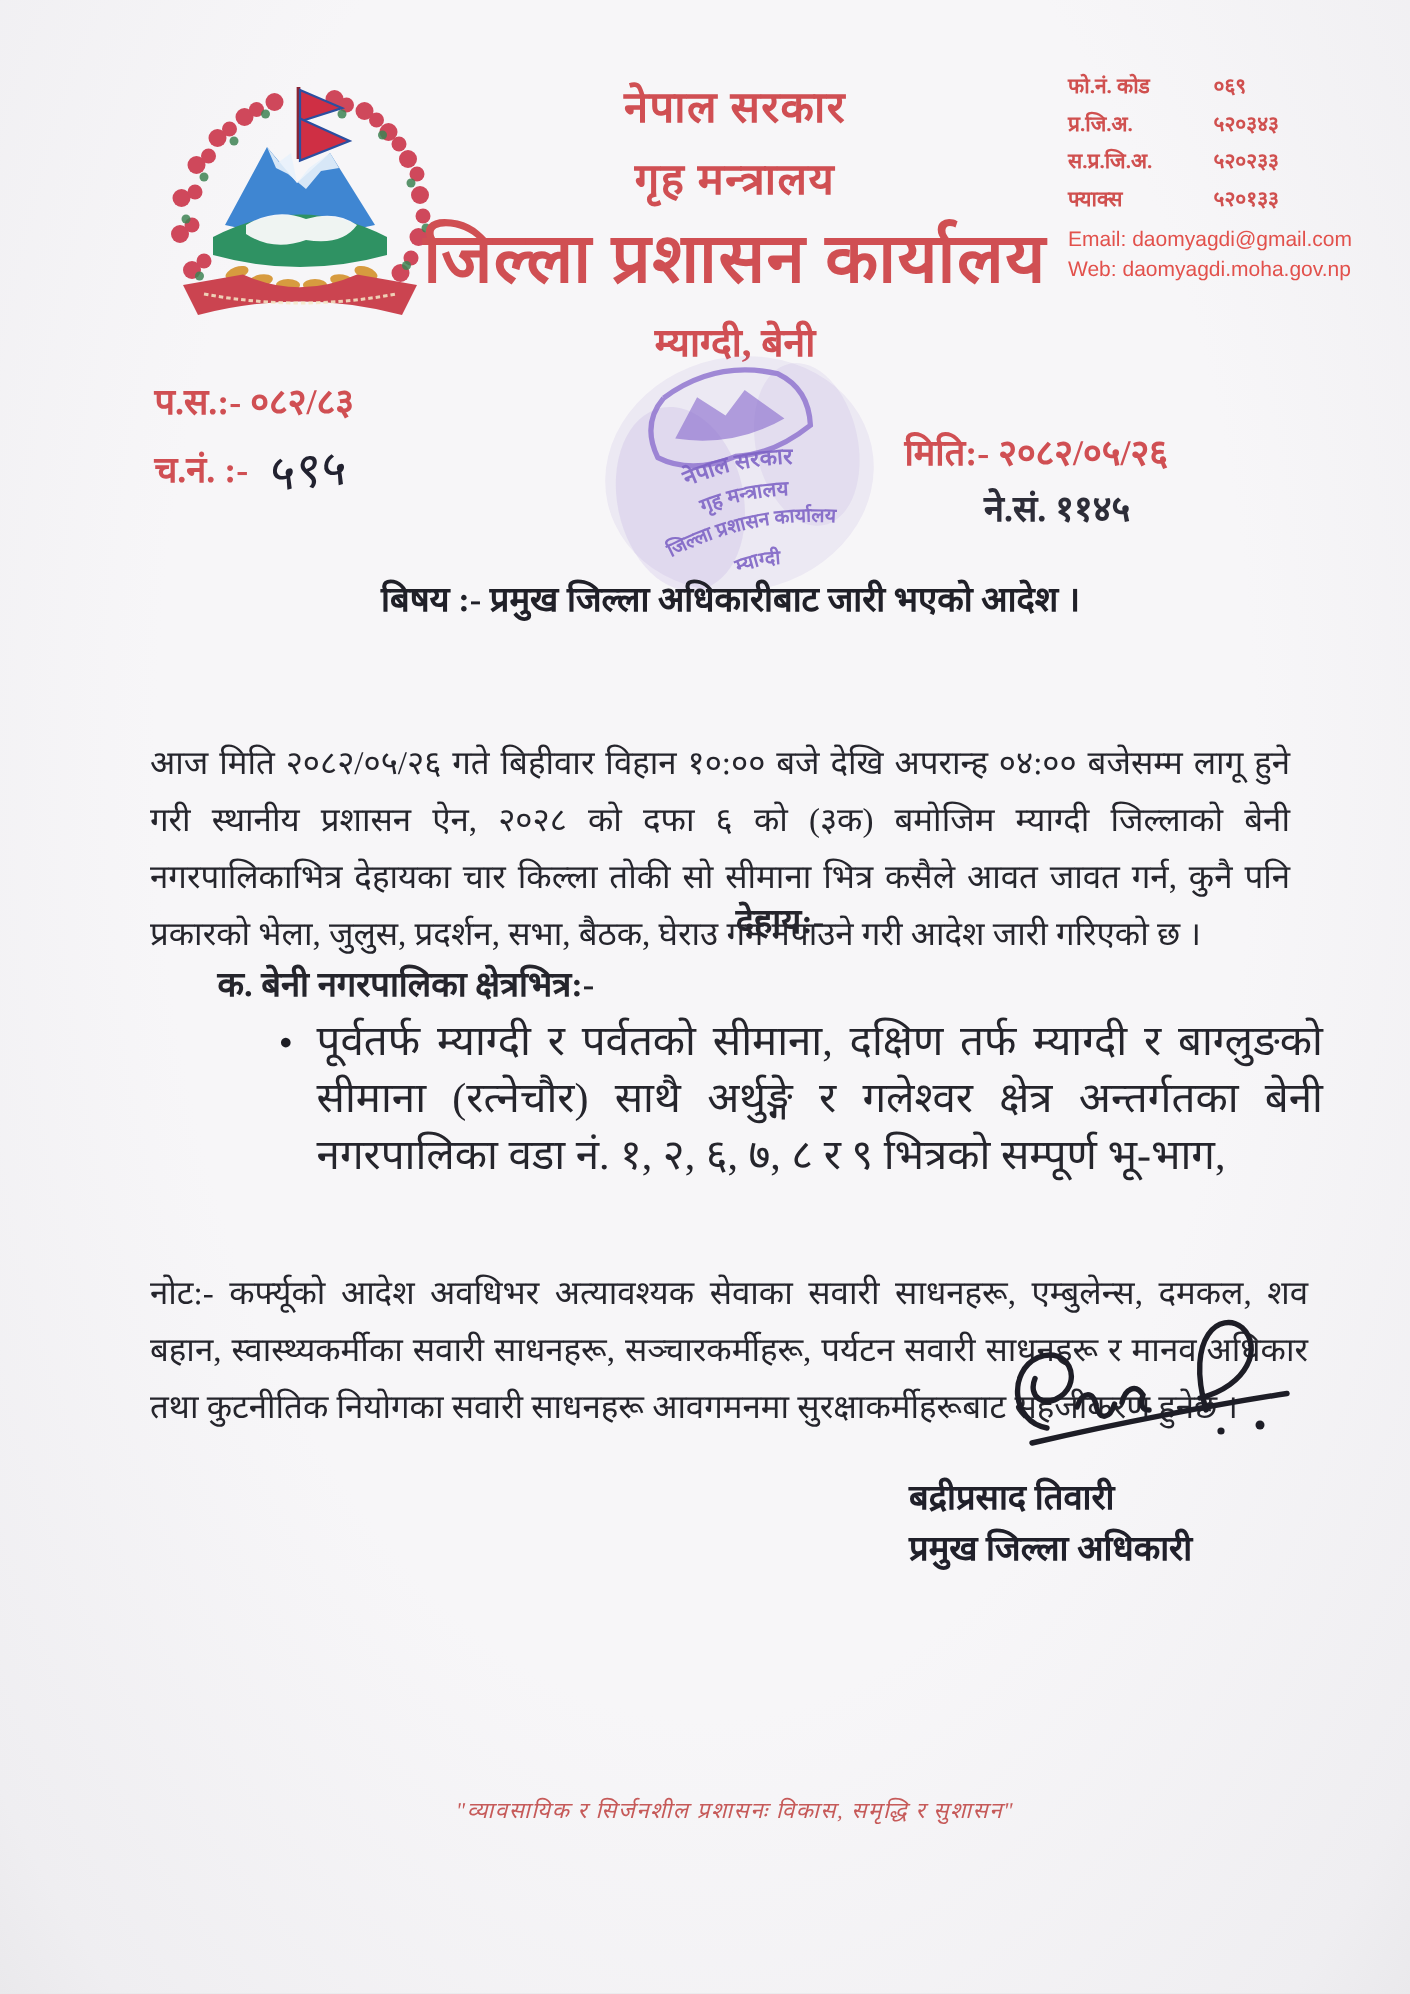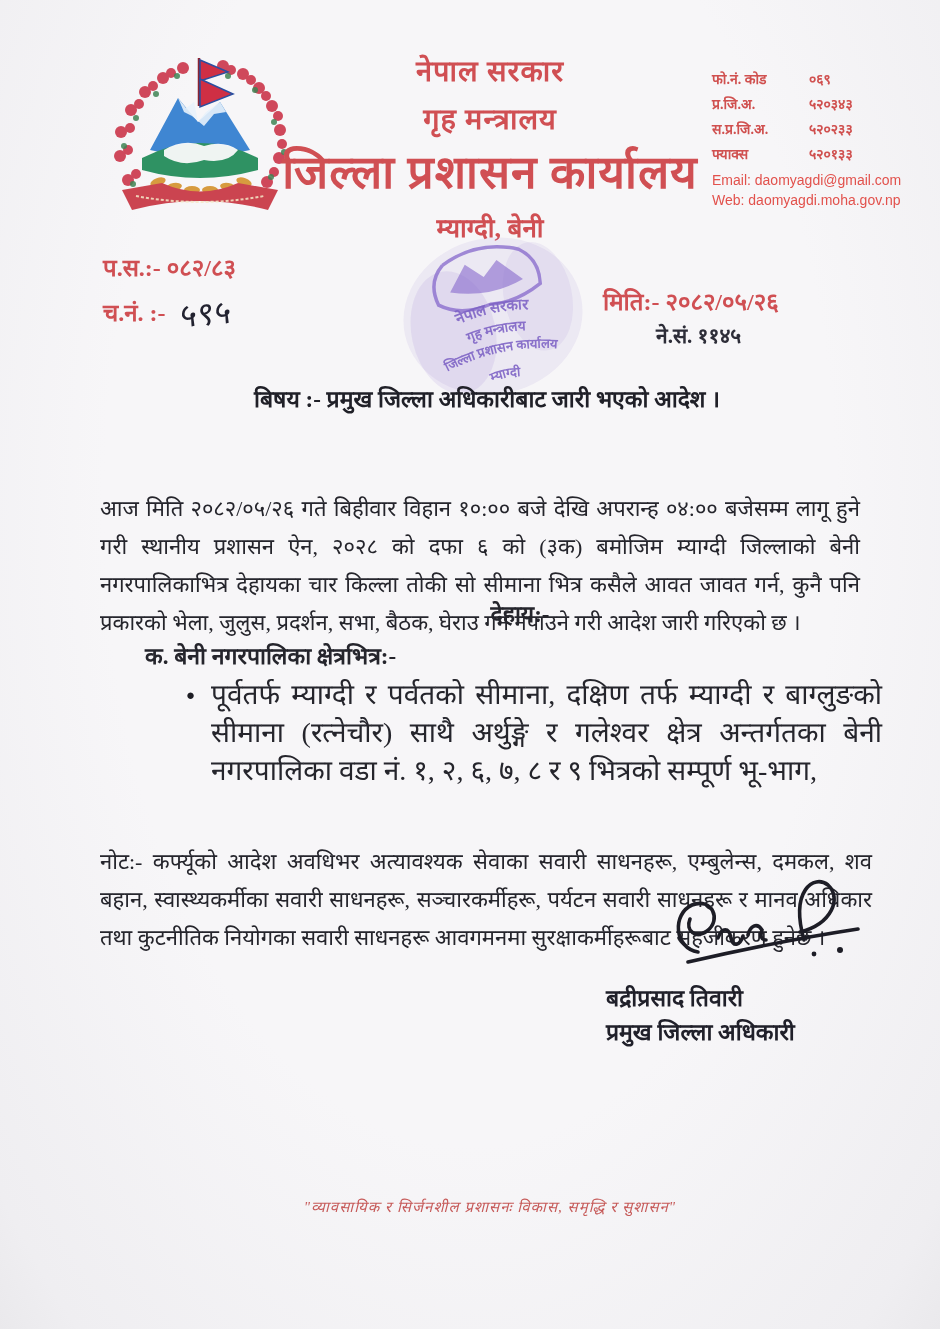--- a/index.html
+++ b/index.html
@@ -7,28 +7,28 @@
   .page{position:relative;width:940px;height:1329px;overflow:hidden;
         background:radial-gradient(ellipse at 50% 38%, #f7f6f8 55%, #efeef1 92%, #eae9ec 100%);
         color:#25252c;text-decoration:underline;}
   .abs{position:absolute;}
   .red{color:#d04f53;}
   .letterhead{left:250px;top:50px;width:480px;text-align:center;}
   .lh1{font-size:29px;font-weight:700;letter-spacing:1px;}
   .lh2{font-size:29px;font-weight:700;margin-top:9px;letter-spacing:1px;}
   .lh3{font-size:46px;font-weight:700;margin-top:2px;white-space:nowrap;letter-spacing:1px;}
   .lh4{font-size:26px;font-weight:700;margin-top:8px;}
-  .contact{left:712px;top:71px;width:220px;font-size:14px;line-height:18px;}
+  .contact{left:712px;top:50px;width:220px;font-size:14px;line-height:18px;}
   .contact-grid{display:grid;grid-template-columns:97px 1fr;row-gap:7px;color:#d0504f;font-weight:700;}
   .contact-latin{margin-top:6px;color:#e2514c;font-family:"Liberation Sans","DejaVu Sans",sans-serif;font-size:14px;line-height:20px;font-weight:400;}
   .ps{left:103px;top:250px;font-size:24px;font-weight:700;}
   .cn{left:103px;top:290px;font-size:24px;font-weight:700;}
   .hand{display:inline-block;color:#222230;font-size:33px;font-weight:400;transform:rotate(-5deg) skewX(-10deg);margin-left:14px;vertical-align:-4px;}
   .miti{left:603px;top:284px;font-size:24px;font-weight:700;}
-  .nesam{left:656px;top:321px;font-size:21px;font-weight:700;color:#2d2d38;}
+  .nesam{left:656px;top:321px;font-size:24px;font-weight:700;color:#2d2d38;}
   .stampbox{left:396px;top:236px;width:195px;height:162px;}
   .subject{left:17px;top:382px;width:940px;text-align:center;font-size:23px;font-weight:700;color:#202028;}
   .para{font-size:22px;line-height:38px;text-align:justify;color:#25252c;margin-top:47px;}
   .p1{left:100px;top:443px;width:760px;}
   .dehaya{left:90px;top:597px;width:860px;text-align:center;font-size:23px;font-weight:700;}
   .sectionk{left:145px;top:599px;font-size:23px;font-weight:700;margin-top:40px;}
   .bulletrow{left:186px;top:676px;width:696px;display:flex;gap:16px;}
   .bulletdot{font-size:15px;line-height:38px;color:#1d1d24;flex:0 0 auto;}
   .bullettext{font-size:28px;line-height:38px;text-align:justify;}
   .note{left:100px;top:796px;width:772px;}

